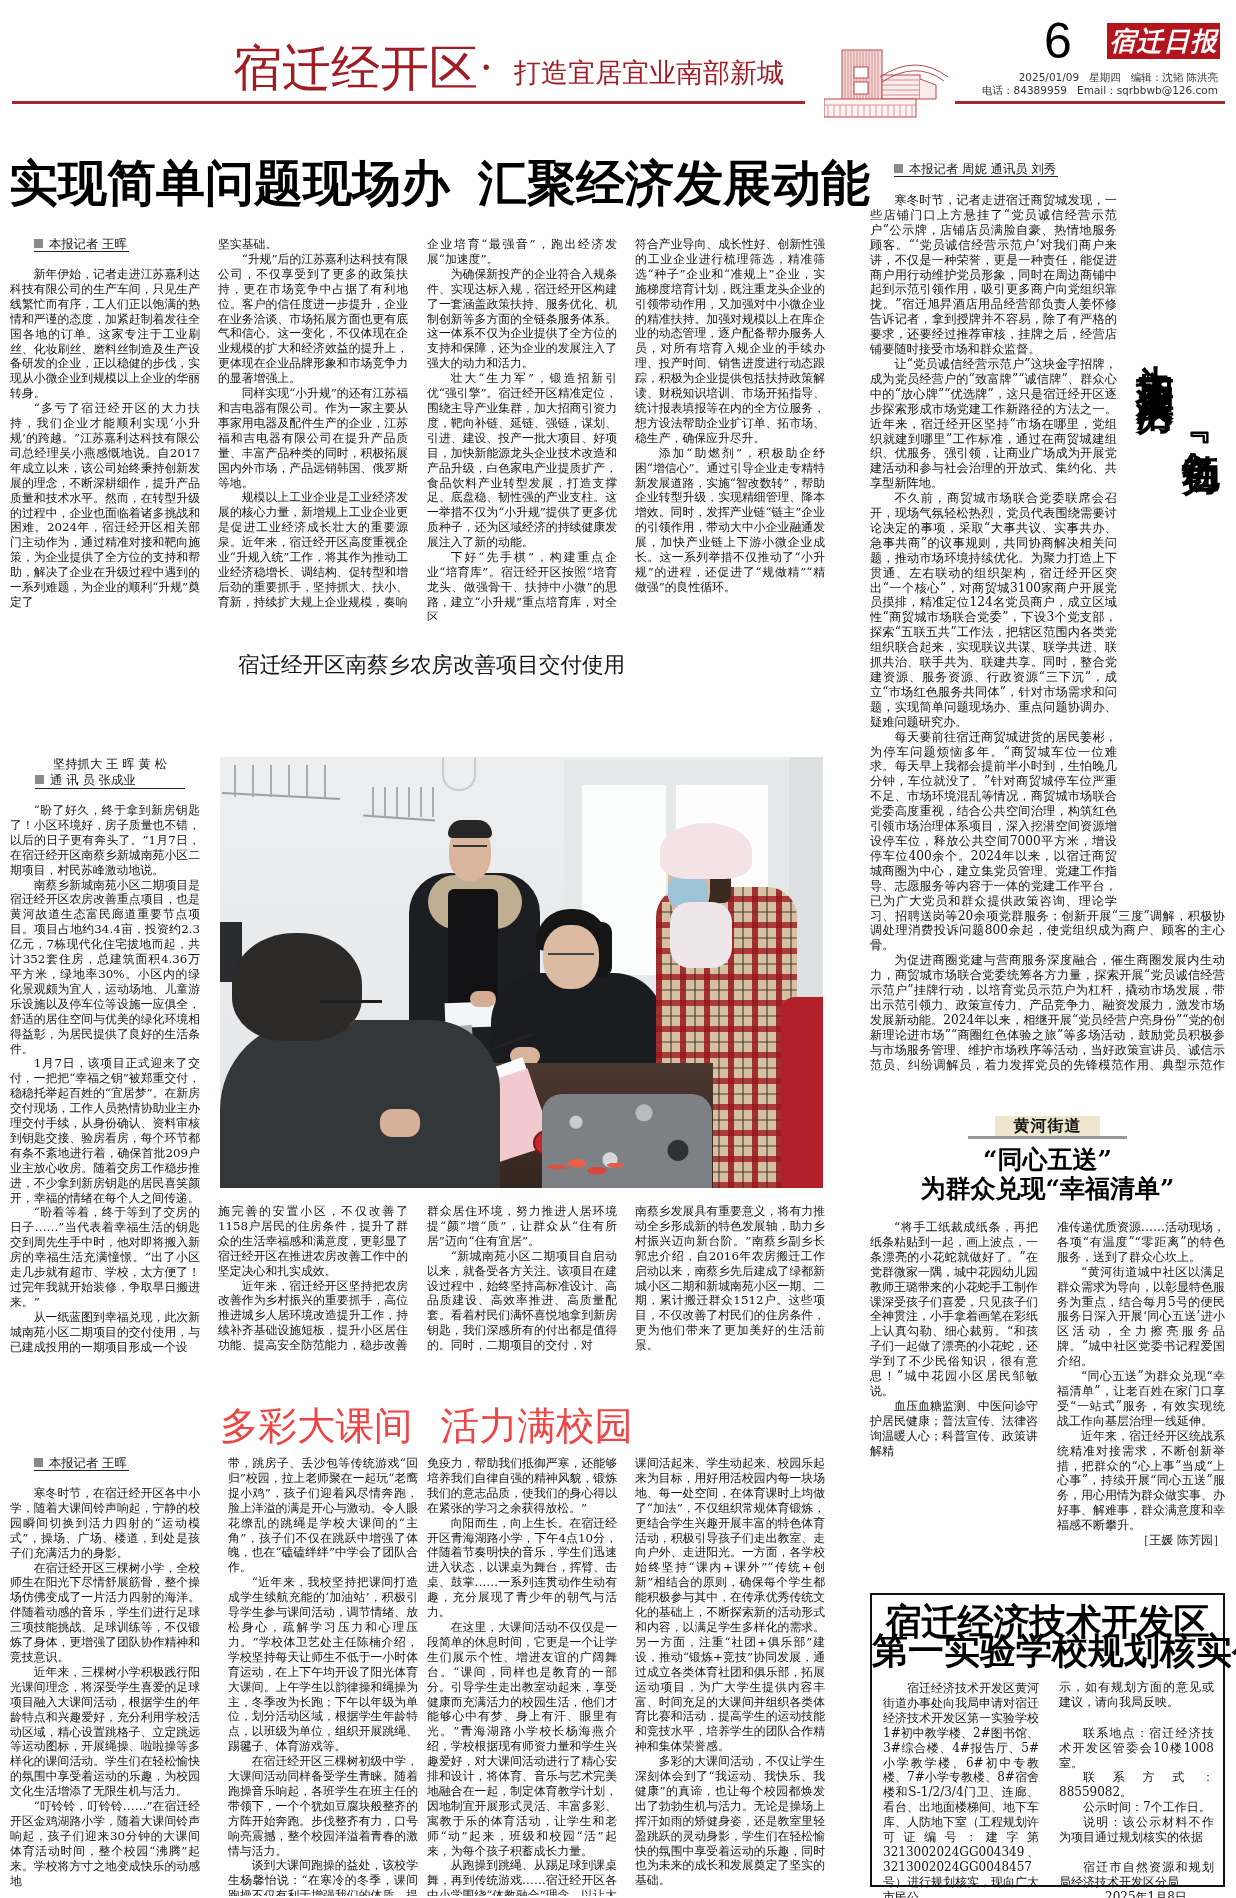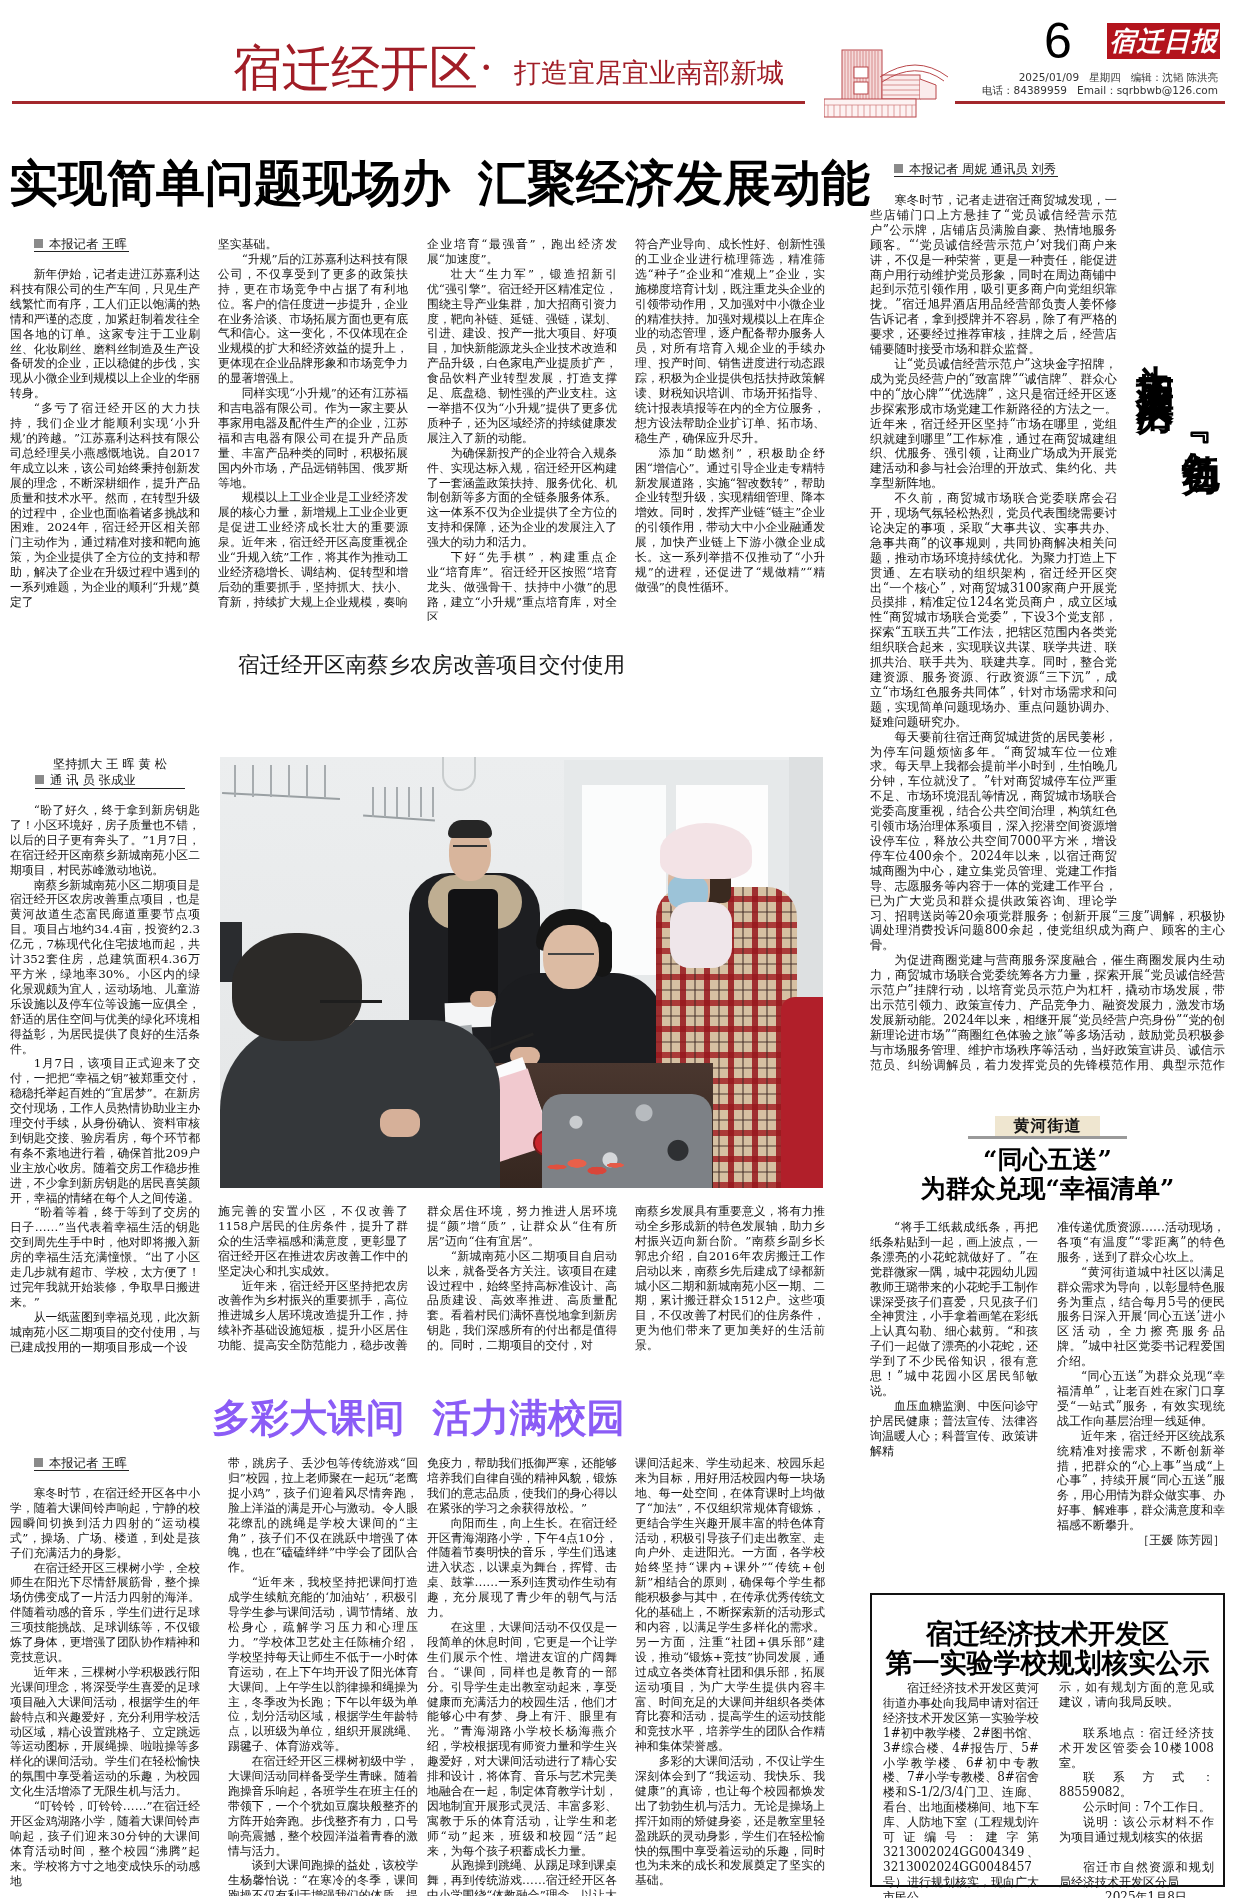--- a/index.html
+++ b/index.html
@@ -14,21 +14,21 @@
 .building{position:absolute;left:824px;top:47px;width:125px;height:72px;}
 .page-no{position:absolute;left:1044px;top:15px;font-family:"Liberation Sans",sans-serif;font-size:50px;line-height:52px;color:#000;}
 .logo{position:absolute;left:1107px;top:23px;width:113px;height:36px;background:#b3141d;text-align:center;}
 .logo span{color:#fff;font-size:26px;line-height:36px;font-weight:bold;font-style:italic;font-family:"DejaVu Serif",serif;letter-spacing:1px;}
 .meta{position:absolute;left:940px;width:278px;text-align:right;font-family:"DejaVu Sans",sans-serif;font-size:10.5px;line-height:13px;color:#333;white-space:nowrap;}
 .meta1{top:71px;}.meta2{top:84px;}
 .meta span+span{margin-left:10px;}
 
 .lead-headline{position:absolute;left:9px;top:158px;margin:0;font-family:"DejaVu Sans",sans-serif;font-weight:bold;font-size:49px;line-height:52px;white-space:nowrap;color:#000;}
 .lead-headline .gap{margin-left:28px;}
-.recess-headline{position:absolute;left:212px;top:1396px;margin:0;font-family:"DejaVu Serif",serif;font-weight:bold;font-size:38.5px;line-height:44px;white-space:nowrap;color:#8b5cf6;}
+.recess-headline{position:absolute;left:212px;top:1396px;margin:8px;font-family:"DejaVu Serif",serif;font-weight:normal;font-size:38.5px;line-height:44px;white-space:nowrap;color:#ef4444;}
 .recess-headline .gap{margin-left:28px;}
 .housing-kicker{position:absolute;left:238px;top:652px;font-size:21.5px;line-height:26px;white-space:nowrap;font-family:"DejaVu Serif",serif;}
 .housing-headline{position:absolute;left:185px;top:691px;margin:0;font-family:"Liberation Serif",serif;font-weight:bold;font-size:42px;line-height:48px;white-space:nowrap;color:#000;}
 
 .col{position:absolute;width:190px;font-size:11.85px;line-height:14.9px;text-align:justify;overflow:hidden;overflow-wrap:anywhere;}
 .col p{margin:0;text-indent:2em;}
 .col p.cont{text-indent:0;}
 .byline{height:15px;line-height:15px;font-size:12.3px;padding-left:24px;white-space:nowrap;margin-bottom:15px;}
 .byline .bl-wrap{display:inline-block;border-bottom:1px solid #222;line-height:14px;padding-right:2px;}
 .marker{display:inline-block;width:9px;height:9px;background:#8a8a8a;margin-right:6px;vertical-align:0;}
@@ -49,21 +49,21 @@
 .ph{position:absolute;}
 
 .hh-label{position:absolute;left:995px;top:1116px;width:105px;height:20px;background:#efe6d0;text-align:center;font-size:16px;line-height:20px;font-weight:bold;letter-spacing:1px;}
 .hh-bar{position:absolute;left:968px;top:1136px;width:159px;height:3px;background:#9a9a9a;}
 .hh-head{position:absolute;left:870px;width:355px;text-align:center;font-weight:bold;font-size:25px;line-height:30px;white-space:nowrap;font-family:"DejaVu Serif",serif;color:#000;}
 .hh1{top:1145px;}.hh2{top:1174px;}
 .rcol{font-size:12px;}
 .signature{text-align:right;}
 
 .notice{position:absolute;left:870px;top:1593px;width:351px;height:290px;border:2px solid #111;}
-.notice-title{position:absolute;left:0;top:12px;width:351px;text-align:center;font-weight:bold;font-size:27px;line-height:29px;font-family:"DejaVu Serif",serif;white-space:nowrap;color:#000;margin-top:12px;}
+.notice-title{position:absolute;left:0;top:12px;width:351px;text-align:center;font-weight:bold;font-size:36px;line-height:29px;font-family:"DejaVu Serif",serif;white-space:nowrap;color:#000;}
 .ncol{position:absolute;top:86px;font-size:12px;line-height:14.9px;text-align:justify;overflow-wrap:anywhere;}
 .ncol p{margin:0;text-indent:2em;}
 .ncol p.cont{text-indent:0;font-family:Liberation Mono, monospace;}
 .ncol .blank{height:14.9px;}
 .ncol .ndate{text-indent:0;padding-left:46px;}
 </style>
 </head>
 <body>
 
 <div id="page">
@@ -107,22 +107,22 @@
     <p>“多亏了宿迁经开区的大力扶持，我们企业才能顺利实现‘小升规’的跨越。”江苏嘉利达科技有限公司总经理吴小燕感慨地说。自2017年成立以来，该公司始终秉持创新发展的理念，不断深耕细作，提升产品质量和技术水平。然而，在转型升级的过程中，企业也面临着诸多挑战和困难。2024年，宿迁经开区相关部门主动作为，通过精准对接和靶向施策，为企业提供了全方位的支持和帮助，解决了企业在升级过程中遇到的一系列难题，为企业的顺利“升规”奠定了</p>
   </div>
   <div class="col" style="left:218px;top:237px;height:384px;">
     <p class="cont">坚实基础。</p>
     <p>“升规”后的江苏嘉利达科技有限公司，不仅享受到了更多的政策扶持，更在市场竞争中占据了有利地位。客户的信任度进一步提升，企业在业务洽谈、市场拓展方面也更有底气和信心。这一变化，不仅体现在企业规模的扩大和经济效益的提升上，更体现在企业品牌形象和市场竞争力的显著增强上。</p>
     <p>同样实现“小升规”的还有江苏福和吉电器有限公司。作为一家主要从事家用电器及配件生产的企业，江苏福和吉电器有限公司在提升产品质量、丰富产品种类的同时，积极拓展国内外市场，产品远销韩国、俄罗斯等地。</p>
     <p>规模以上工业企业是工业经济发展的核心力量，新增规上工业企业更是促进工业经济成长壮大的重要源泉。近年来，宿迁经开区高度重视企业“升规入统”工作，将其作为推动工业经济稳增长、调结构、促转型和增后劲的重要抓手，坚持抓大、扶小、育新，持续扩大规上企业规模，奏响</p>
   </div>
   <div class="col" style="left:427px;top:237px;height:384px;">
     <p class="cont">企业培育“最强音”，跑出经济发展“加速度”。</p>
+    <p>为确保新投产的企业符合入规条件、实现达标入规，宿迁经开区构建了一套涵盖政策扶持、服务优化、机制创新等多方面的全链条服务体系。这一体系不仅为企业提供了全方位的支持和保障，还为企业的发展注入了强大的动力和活力。</p>
     <p>壮大“生力军”，锻造招新引优“强引擎”。宿迁经开区精准定位，围绕主导产业集群，加大招商引资力度，靶向补链、延链、强链，谋划、引进、建设、投产一批大项目、好项目，加快新能源龙头企业技术改造和产品升级，白色家电产业提质扩产，食品饮料产业转型发展，打造支撑足、底盘稳、韧性强的产业支柱。这一举措不仅为“小升规”提供了更多优质种子，还为区域经济的持续健康发展注入了新的动能。</p>
-    <p>为确保新投产的企业符合入规条件、实现达标入规，宿迁经开区构建了一套涵盖政策扶持、服务优化、机制创新等多方面的全链条服务体系。这一体系不仅为企业提供了全方位的支持和保障，还为企业的发展注入了强大的动力和活力。</p>
     <p>下好“先手棋”，构建重点企业“培育库”。宿迁经开区按照“培育龙头、做强骨干、扶持中小微”的思路，建立“小升规”重点培育库，对全区</p>
   </div>
   <div class="col" style="left:635px;top:237px;height:384px;">
     <p class="cont">符合产业导向、成长性好、创新性强的工业企业进行梳理筛选，精准筛选“种子”企业和“准规上”企业，实施梯度培育计划，既注重龙头企业的引领带动作用，又加强对中小微企业的精准扶持。加强对规模以上在库企业的动态管理，逐户配备帮办服务人员，对所有培育入规企业的手续办理、投产时间、销售进度进行动态跟踪，积极为企业提供包括扶持政策解读、财税知识培训、市场开拓指导、统计报表填报等在内的全方位服务，想方设法帮助企业扩订单、拓市场、稳生产，确保应升尽升。</p>
     <p>添加“助燃剂”，积极助企纾困“增信心”。通过引导企业走专精特新发展道路，实施“智改数转”，帮助企业转型升级，实现精细管理、降本增效。同时，发挥产业链“链主”企业的引领作用，带动大中小企业融通发展，加快产业链上下游小微企业成长。这一系列举措不仅推动了“小升规”的进程，还促进了“规做精”“精做强”的良性循环。</p>
   </div>
 
   <div class="byline mkt-byline"><span class="bl-wrap"><span class="marker"></span><span>本报记者 周妮 通讯员 刘秀</span></span></div>
   <div class="mkt-body">
     <div class="mkt-float">

